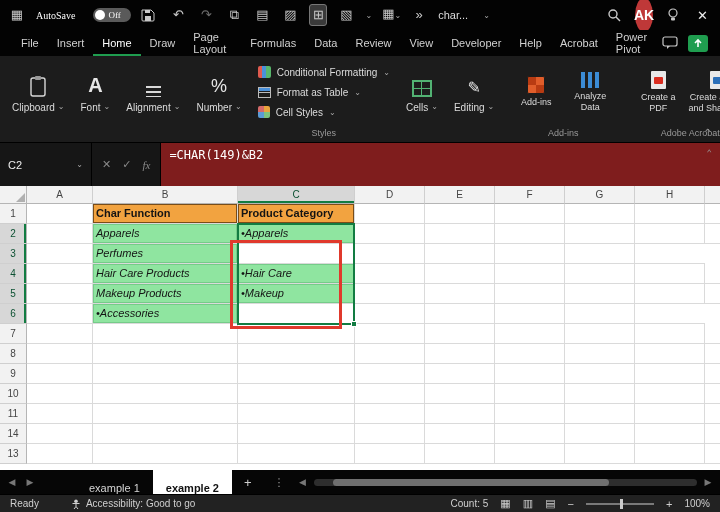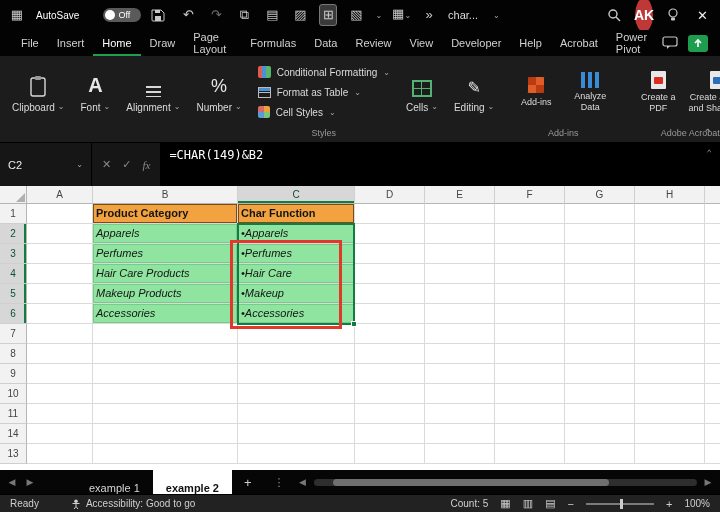--- a/index.html
+++ b/index.html
@@ -6,21 +6,21 @@
   html,body { width:720px; height:512px; overflow:hidden; background:#000; }
   body { font-family:"Liberation Sans", sans-serif; }
   .app { width:720px; height:512px; display:flex; flex-direction:column; background:#050505; }
 
   
   .titlebar { height:30px; display:flex; align-items:center; padding:0 8px; gap:10px; color:#d8d8d8; background:#030303; flex:0 0 auto; }
   .tb-left { display:flex; align-items:center; gap:10px; flex:1; }
   .qa { font-size:13px; color:#c9c9c9; width:18px; text-align:center; line-height:20px; }
   .qa.dim { color:#6d6d6d; }
   .qa.active { background:#3a3a3a; border:1px solid #777; border-radius:3px; }
-  .autosave { display:flex; align-items:center; gap:24px; font-size:10px; color:#fff; }
+  .autosave { display:flex; align-items:center; gap:18px; font-size:10px; color:#fff;font-family:Liberation Serif, serif; }
   .pill { width:38px; height:14px; border-radius:8px; background:#5a5a5a; display:flex; align-items:center; gap:3px; padding:0 2px; }
   .knob { width:10px; height:10px; border-radius:50%; background:#fff; }
   .off { font-size:9px; color:#fff; }
   .chev { font-size:8px; color:#aaa; }
   .cmd { display:flex; align-items:center; gap:15px; font-size:11px; color:#ddd; }
   .tb-right { display:flex; align-items:center; gap:14px; }
   .avatar { width:18px; height:34px; border-radius:50%; background:var(--avatar-red); color:#fff; font-size:14px; font-weight:bold; display:flex; align-items:center; justify-content:center; }
   .close { font-size:13px; color:#eee; padding:0 4px; }
 
   
@@ -56,21 +56,21 @@
   .pdf-icon::after { content:""; position:absolute; left:3px; top:6px; width:9px; height:7px; background:#d92d20; border-radius:1px; }
   .pdf-icon.blue::after { background:#2b6fb8; }
   .smallbtn { display:flex; flex-direction:column; align-items:center; gap:3px; font-size:9px; line-height:1.15; text-align:center; width:52px; height:64px; justify-content:center; color:#dcdcdc; }
   .ribbon-collapse { position:absolute; right:8px; bottom:4px; color:#9a9a9a; font-size:10px; }
 
   
   .formulabar { height:44px; background:#161616; border-top:1px solid #000; display:flex; align-items:stretch; flex:0 0 auto; }
   .namebox { width:92px; display:flex; align-items:center; justify-content:space-between; padding:0 8px; color:#efefef; font-size:11px; border-right:1px solid #000; }
   .fbtns { display:flex; align-items:center; gap:11px; padding:0 10px; color:#8a8a8a; font-size:11px; border-right:1px solid #000; }
   .fx { font-style:italic; font-family:"Liberation Serif", serif; }
-  .fx-area { flex:1; background:#000000; color:#fff; font:12px "DejaVu Sans Mono", monospace; padding:5px 8px; display:flex; align-items:flex-start; justify-content:space-between; }
+  .fx-area { flex:1; background:#7f1d1d; color:#fff; font:12px "DejaVu Sans Mono", monospace; padding:5px 8px; display:flex; align-items:flex-start; justify-content:space-between; }
   .fx-collapse { color:#9a9a9a; font-size:9px; }
 
   
   .grid-wrap { flex:1; background:#fff; position:relative; overflow:hidden; }
   .g-hrow, .g-row { display:grid; grid-template-columns:27px 66px 145px 117px repeat(5,70px) 15px; }
   .g-hrow { height:18px; }
   .g-row { height:20px; }
   .corner { background:#f2f2f2; border-right:1px solid #b5b5b5; border-bottom:1px solid #b5b5b5; position:relative; }
   .corner::after { content:""; position:absolute; right:1px; bottom:1px; border-left:9px solid transparent; border-bottom:9px solid #b0b0b0; }
   .col-h { background:#f2f2f2; border-right:1px solid #cfcfcf; border-bottom:1px solid #b5b5b5; font-size:10px; color:#454545; display:flex; align-items:center; justify-content:center; }
@@ -340,22 +340,22 @@
         <div class="col-h">E</div>
         <div class="col-h">F</div>
         <div class="col-h">G</div>
         <div class="col-h">H</div>
         <div class="col-h sliver"></div>
       </div>
     <div>
         <div class="g-row">
           <div class="row-h">1</div>
           <div class="cell"></div>
+          <div class="cell s-orange">Char Function</div>
           <div class="cell s-orange">Product Category</div>
-          <div class="cell s-orange">Char Function</div>
           <div class="cell"></div>
           <div class="cell"></div>
           <div class="cell"></div>
           <div class="cell"></div>
           <div class="cell"></div>
           <div class="cell sliver"></div>
         </div>
         <div class="g-row">
           <div class="row-h sel">2</div>
           <div class="cell"></div>
@@ -365,21 +365,20 @@
           <div class="cell"></div>
           <div class="cell"></div>
           <div class="cell"></div>
           <div class="cell"></div>
           <div class="cell sliver"></div>
         </div>
         <div class="g-row">
           <div class="row-h sel">3</div>
           <div class="cell"></div>
           <div class="cell s-green">Perfumes</div>
-          <div class="cell s-green">•Perfumes</div>
           <div class="cell"></div>
           <div class="cell"></div>
           <div class="cell"></div>
           <div class="cell"></div>
           <div class="cell"></div>
           <div class="cell sliver"></div>
         </div>
         <div class="g-row">
           <div class="row-h sel">4</div>
           <div class="cell"></div>
@@ -400,21 +399,20 @@
           <div class="cell"></div>
           <div class="cell"></div>
           <div class="cell"></div>
           <div class="cell"></div>
           <div class="cell"></div>
           <div class="cell sliver"></div>
         </div>
         <div class="g-row">
           <div class="row-h sel">6</div>
           <div class="cell"></div>
-          <div class="cell s-green">Accessories</div>
           <div class="cell s-green">•Accessories</div>
           <div class="cell"></div>
           <div class="cell"></div>
           <div class="cell"></div>
           <div class="cell"></div>
           <div class="cell"></div>
           <div class="cell sliver"></div>
         </div>
         <div class="g-row">
           <div class="row-h">7</div>

